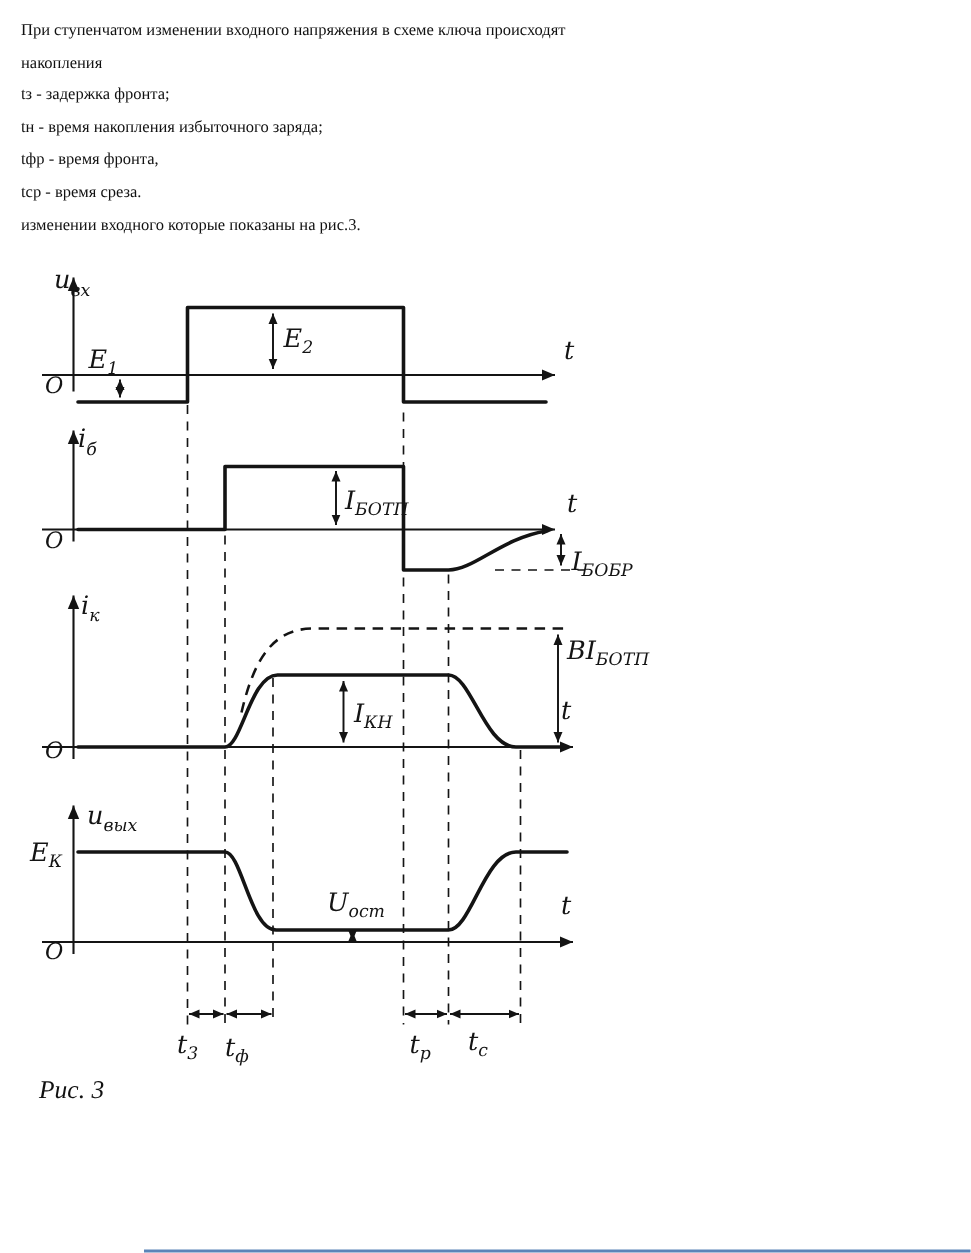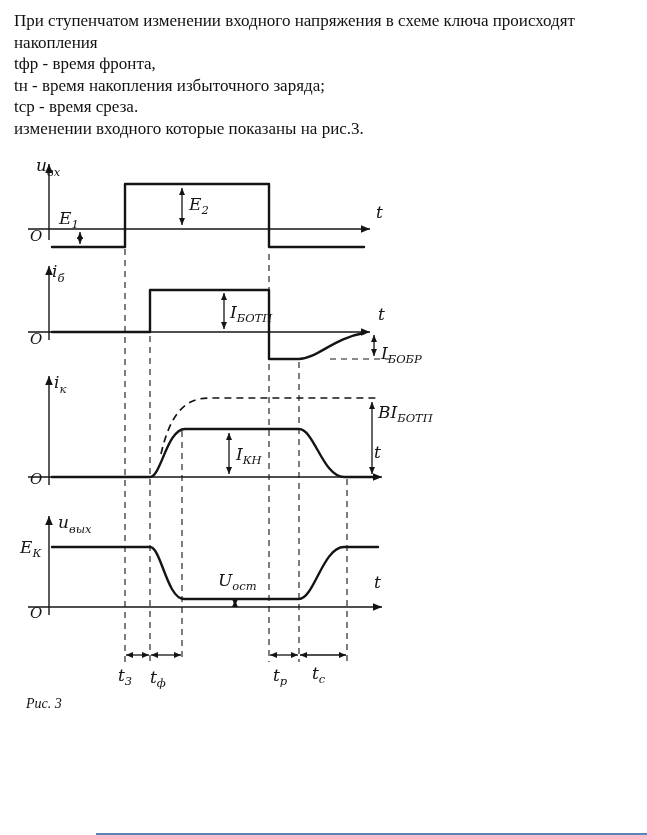--- a/index.html
+++ b/index.html
@@ -1,43 +1,44 @@
 <!DOCTYPE html>
 <html><head>
 <meta charset="utf-8">
 <style>
   html,body{margin:0;padding:0;}
   body{
     width:647px;height:835px;background:#ffffff;color:#111;
     font-family:"Liberation Serif", serif;position:relative;overflow:hidden;
   }
-  .textblock{padding:10px 10px 0 14px;font-size:17px;line-height:21.6px;}
+  .textblock{padding:10px 10px 0 14px;font-size:11px;line-height:21.6px;}
   .line{white-space:nowrap;}
   .figwrap{margin:12px 0 0 12px;}
   svg{display:block;}
   svg text{font-family:"DejaVu Serif", serif;font-style:italic;fill:#141414;}
   .lbl{font-size:17px;}
   .sub{font-size:11.5px;}
   .origin{font-size:15px;}
   .axis{stroke:#141414;stroke-width:1.4;fill:none;}
   .wave{stroke:#141414;stroke-width:2.4;fill:none;stroke-linejoin:round;stroke-linecap:round;}
   .dash{stroke:#141414;stroke-width:1.1;stroke-dasharray:6 5;fill:none;}
   .dashwave{stroke:#141414;stroke-width:1.7;stroke-dasharray:7 5;fill:none;}
   .ann{stroke:#141414;stroke-width:1.3;fill:none;}
-  .caption{font-style:italic;font-size:14px;margin:4px 0 0 26px;}
+  .caption{font-style:italic;font-size:17px;margin:4px 0 0 26px;}
   .bottom-artifact{position:absolute;bottom:0;left:96px;right:0;height:2px;background:#5b84b8;}
 </style>
 </head>
 <body>
 
 <div class="textblock">
   <div class="line">При ступенчатом изменении входного напряжения в схеме ключа происходят</div>
   <div class="line">накопления</div>
+  <div class="line">tз - задержка фронта;</div>
+  <div class="line">tн - время накопления избыточного заряда;</div>
   <div class="line">tфр - время фронта,</div>
-  <div class="line">tн - время накопления избыточного заряда;</div>
   <div class="line">tср - время среза.</div>
   <div class="line">изменении входного которые показаны на рис.3.</div>
 </div>
 
 <div class="figwrap">
 <svg width="430" height="540" viewBox="0 0 430 540">
   <defs>
     <marker id="ah" markerUnits="userSpaceOnUse" markerWidth="10" markerHeight="10" refX="9" refY="5" orient="auto-start-reverse">
       <path d="M0,1.2 L9,5 L0,8.8 Z" fill="#141414"></path>
     </marker>

